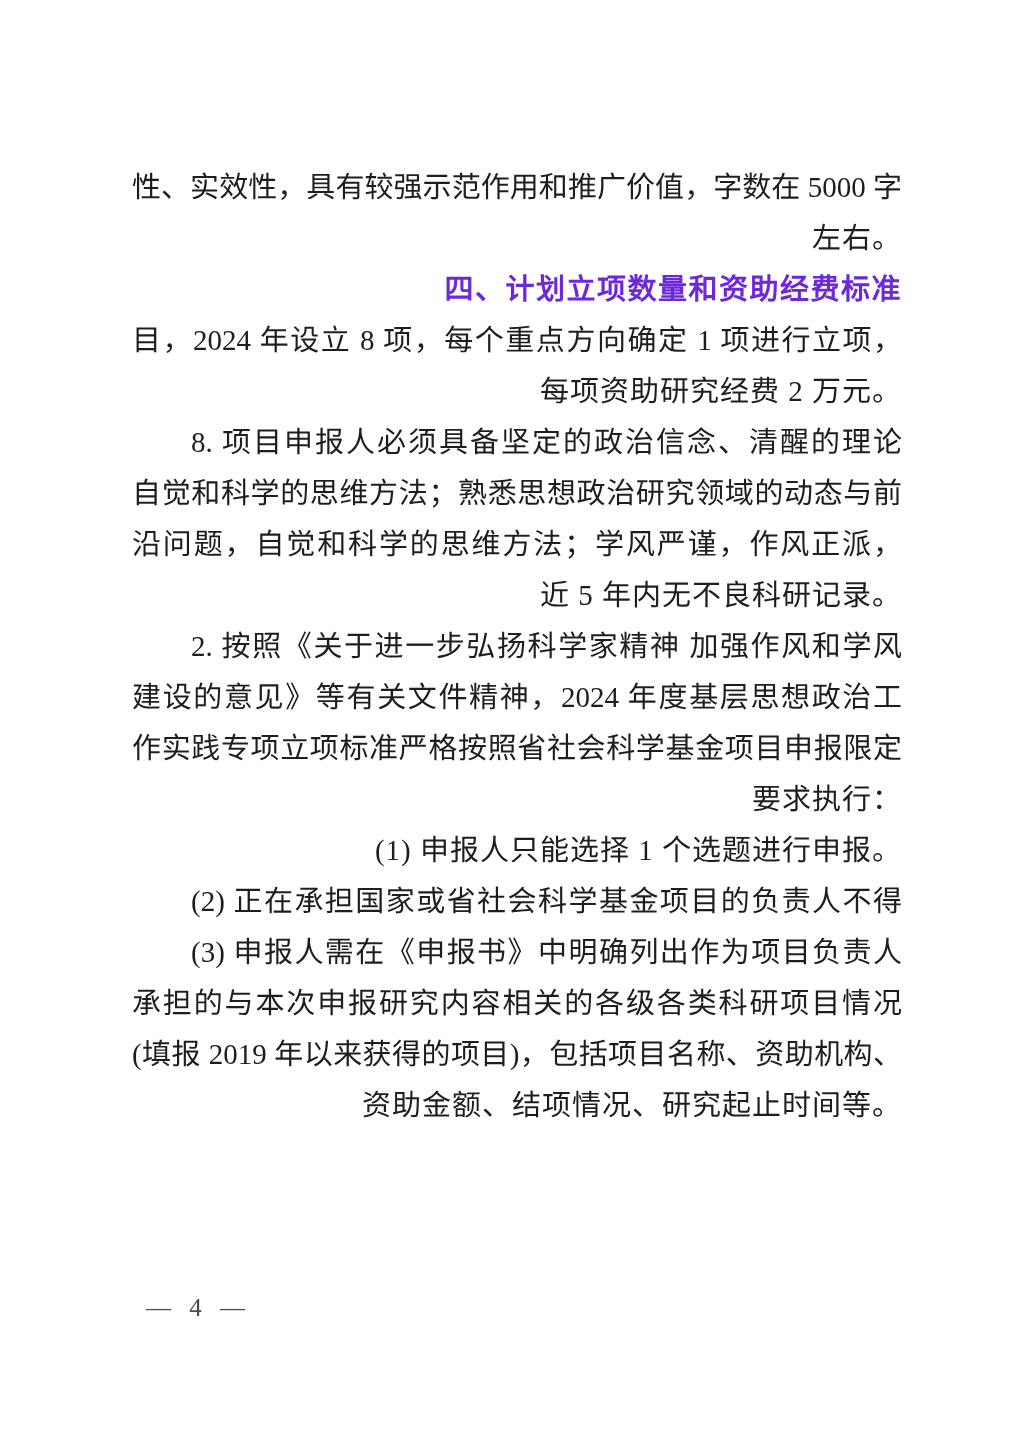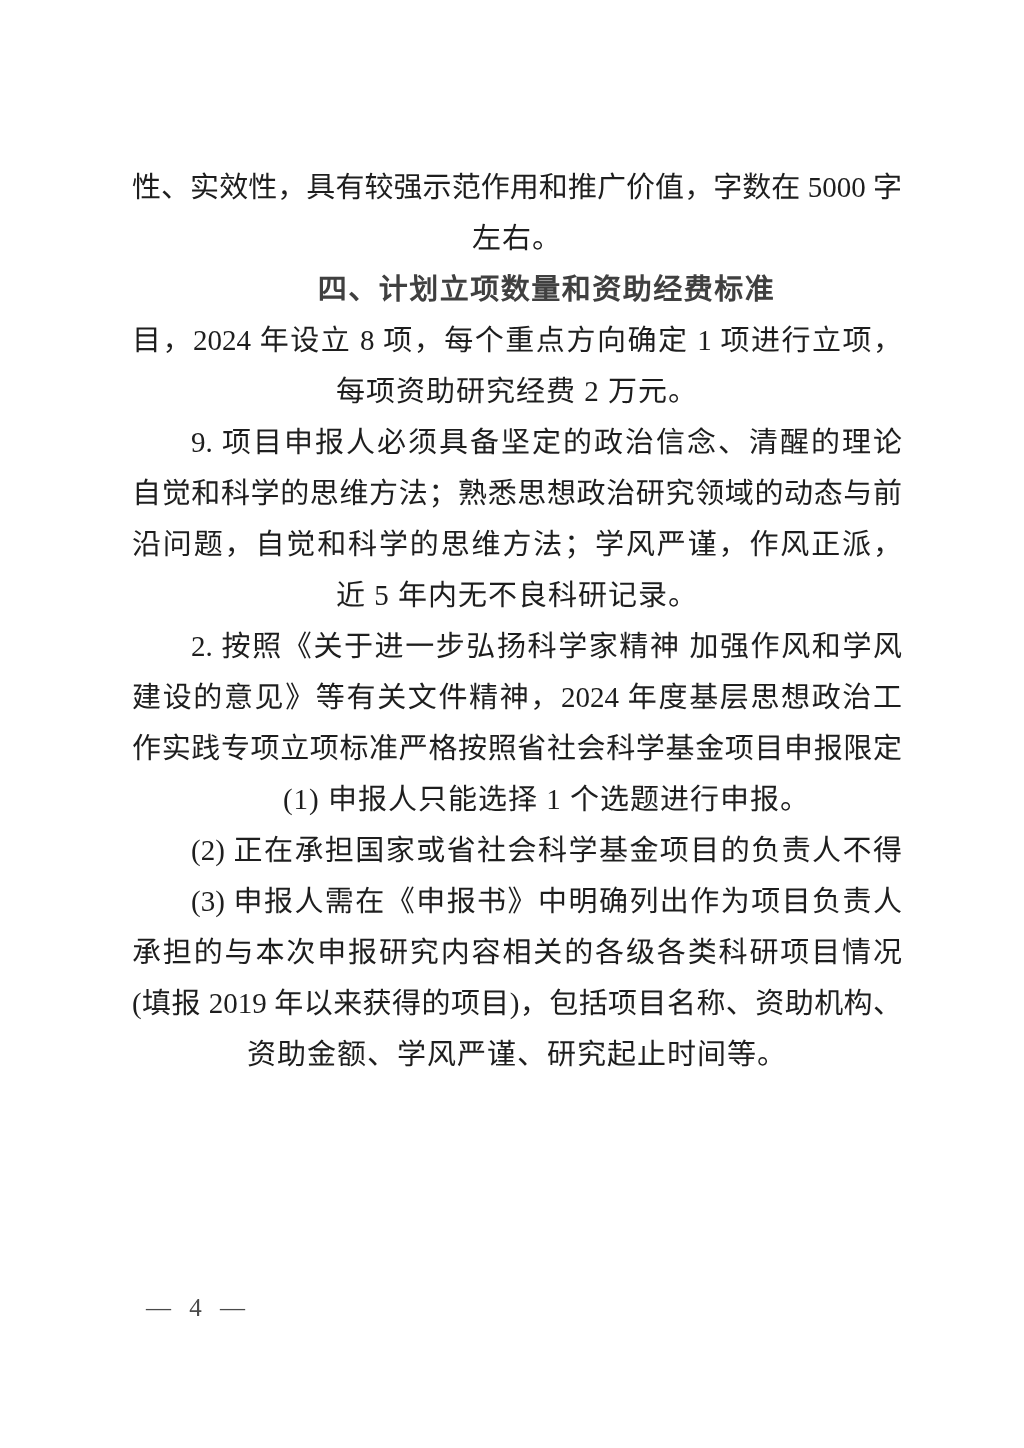--- a/index.html
+++ b/index.html
@@ -19,42 +19,42 @@
     position: absolute;
     left: 132px;
     top: 162px;
     width: 770px;
   }
   .line {
     height: 51px;
     line-height: 51px;
     font-size: 29px;
     color: #1e1e1e;
-    text-align: center;
+    text-align: right;
     white-space: nowrap;
     letter-spacing: 1px;
   }
   .line.justify {
     white-space: normal;
     text-align: justify;
     text-align-last: justify;
     text-justify: inter-character;
     letter-spacing: 0;
   }
   .line.indent {
     padding-left: 59px;
   }
   .line.justify.indent {
     padding-left: 59px;
     width: 711px;
   }
   .line.heading {
     font-family: "Liberation Sans", "DejaVu Sans", sans-serif;
     font-weight: 700;
-    color: #404040;
+    color: #6d28d9;
     letter-spacing: 1.5px;
   }
   .footer {
     position: absolute;
     left: 146px;
     top: 1291px;
     height: 34px;
     line-height: 34px;
     font-size: 25px;
     color: #4a4a4a;
@@ -66,30 +66,31 @@
 </head>
 <body>
 
 <div class="page">
   <div class="doc-body">
       <div class="line justify">性、实效性，具有较强示范作用和推广价值，字数在 5000 字</div>
       <div class="line">左右。</div>
       <div class="line heading indent">四、计划立项数量和资助经费标准</div>
       <div class="line justify">目，2024 年设立 8 项，每个重点方向确定 1 项进行立项，</div>
       <div class="line">每项资助研究经费 2 万元。</div>
-      <div class="line indent justify">9. 项目申报人必须具备坚定的政治信念、清醒的理论</div>
+      <div class="line indent justify">8. 项目申报人必须具备坚定的政治信念、清醒的理论</div>
       <div class="line justify">自觉和科学的思维方法；熟悉思想政治研究领域的动态与前</div>
       <div class="line justify">沿问题，自觉和科学的思维方法；学风严谨，作风正派，</div>
       <div class="line">近 5 年内无不良科研记录。</div>
       <div class="line indent justify">2. 按照《关于进一步弘扬科学家精神 加强作风和学风</div>
       <div class="line justify">建设的意见》等有关文件精神，2024 年度基层思想政治工</div>
       <div class="line justify">作实践专项立项标准严格按照省社会科学基金项目申报限定</div>
+      <div class="line">要求执行：</div>
       <div class="line indent">(1) 申报人只能选择 1 个选题进行申报。</div>
       <div class="line indent justify">(2) 正在承担国家或省社会科学基金项目的负责人不得</div>
       <div class="line indent justify">(3) 申报人需在《申报书》中明确列出作为项目负责人</div>
       <div class="line justify">承担的与本次申报研究内容相关的各级各类科研项目情况</div>
       <div class="line justify">(填报 2019 年以来获得的项目)，包括项目名称、资助机构、</div>
-      <div class="line">资助金额、学风严谨、研究起止时间等。</div>
+      <div class="line">资助金额、结项情况、研究起止时间等。</div>
     </div>
   <div class="footer">
     <span>— 4 —</span>
   </div>
 </div>
 
 </body></html>

